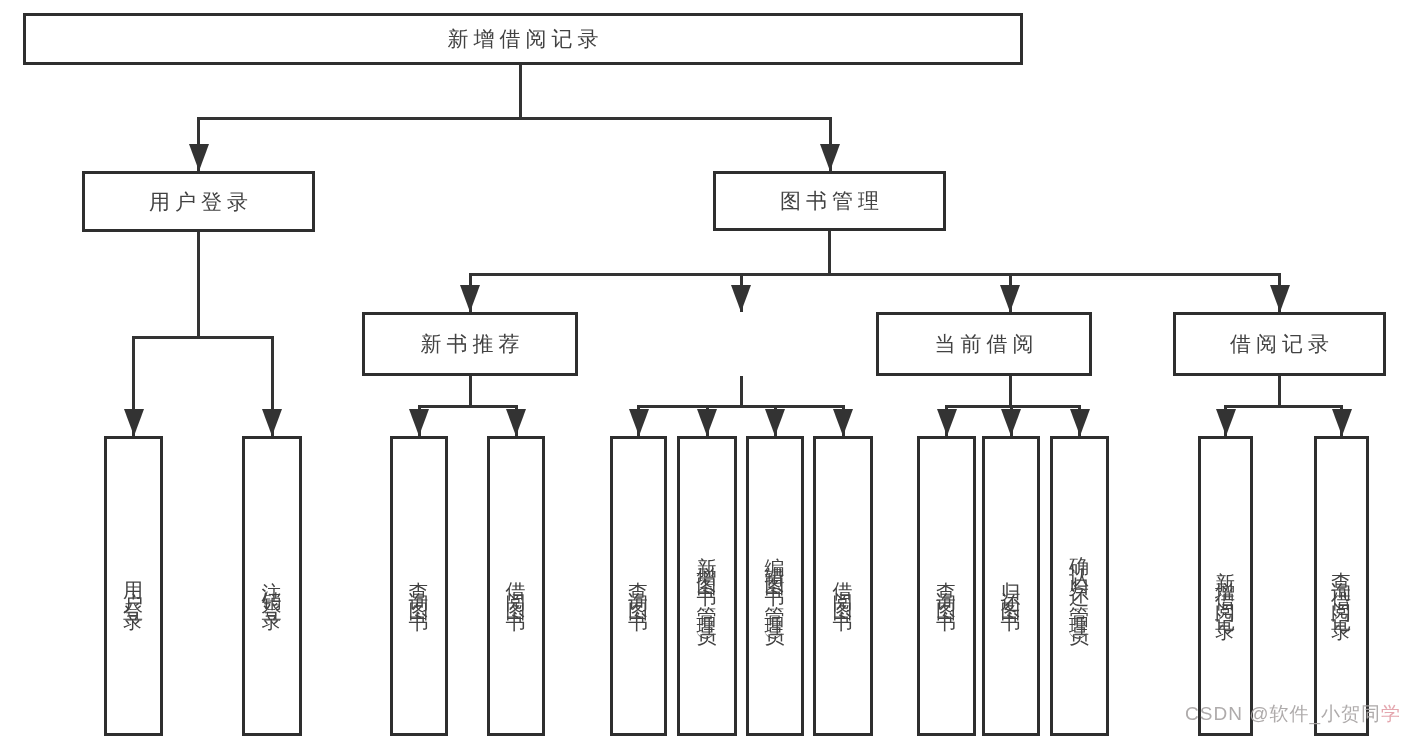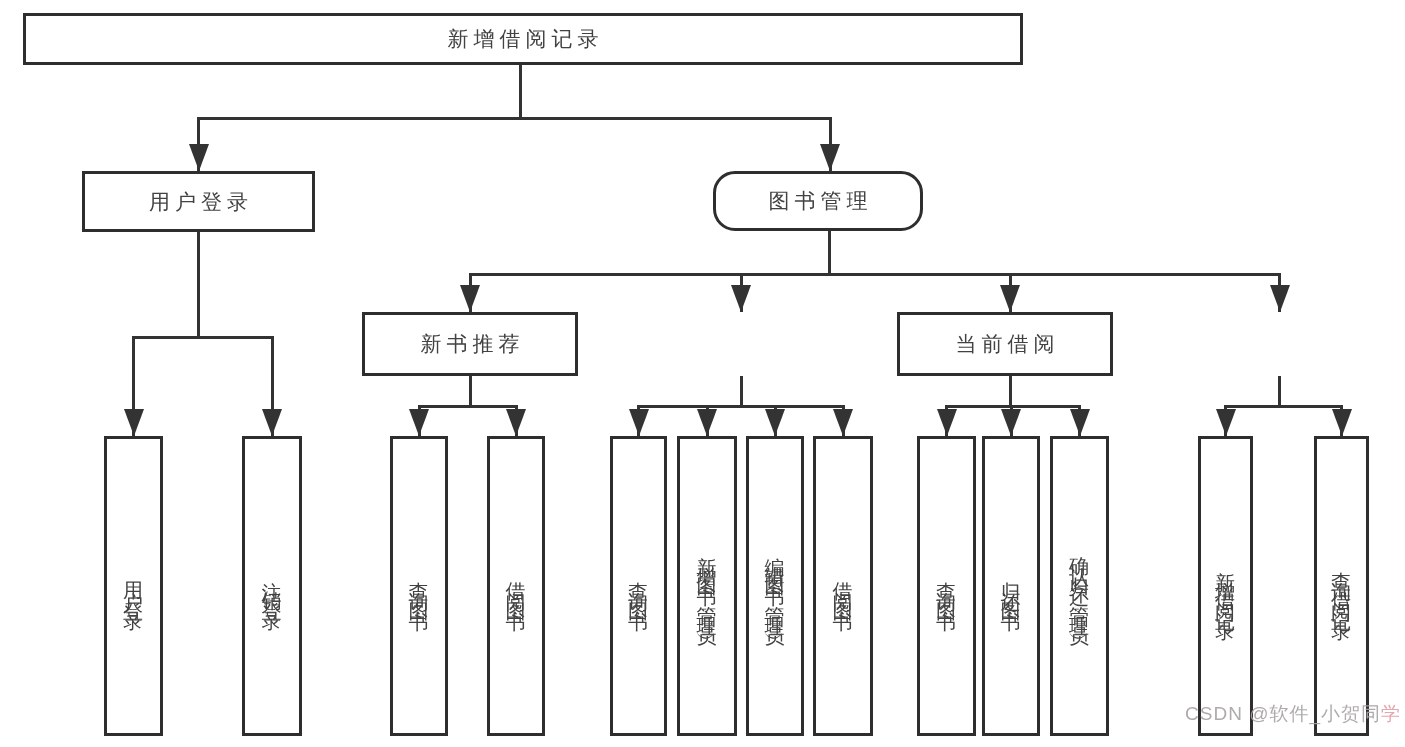--- a/index.html
+++ b/index.html
@@ -60,24 +60,25 @@
   .wm-accent { color: #e2a0a9; }
 </style>
 </head>
 <body>
 
 <div class="canvas">
 
   <div class="node hnode" style="left:23px; top:13px; width:1000px; height:52px;">新增借阅记录</div>
 
   <div class="node hnode" style="left:82px; top:171px; width:233px; height:61px;">用户登录</div>
-  <div class="node hnode" style="left:713px; top:171px; width:210px; height:60px;border-radius:22px;">图书管理</div>
+  <div class="node hnode" style="left:713px; top:171px; width:233px; height:60px;">图书管理</div>
 
   <div class="node hnode" style="left:362px; top:312px; width:216px; height:64px;">新书推荐</div>
-  <div class="node hnode" style="left:897px; top:312px; width:216px; height:64px;">当前借阅</div>
+  <div class="node hnode" style="left:876px; top:312px; width:216px; height:64px;">当前借阅</div>
+  <div class="node hnode" style="left:1173px; top:312px; width:213px; height:64px;">借阅记录</div>
 
   <div class="node vnode" style="left:104px; top:436px; width:59px; height:300px;">用户登录</div>
   <div class="node vnode" style="left:242px; top:436px; width:60px; height:300px;">注销登录</div>
 
   <div class="node vnode" style="left:390px; top:436px; width:58px; height:300px;">查询图书</div>
   <div class="node vnode" style="left:487px; top:436px; width:58px; height:300px;">借阅图书</div>
 
   <div class="node vnode" style="left:610px; top:436px; width:57px; height:300px;">查询图书</div>
   <div class="node vnode" style="left:677px; top:436px; width:60px; height:300px;">新增图书（管理员）</div>
   <div class="node vnode" style="left:746px; top:436px; width:58px; height:300px;">编辑图书（管理员）</div>

